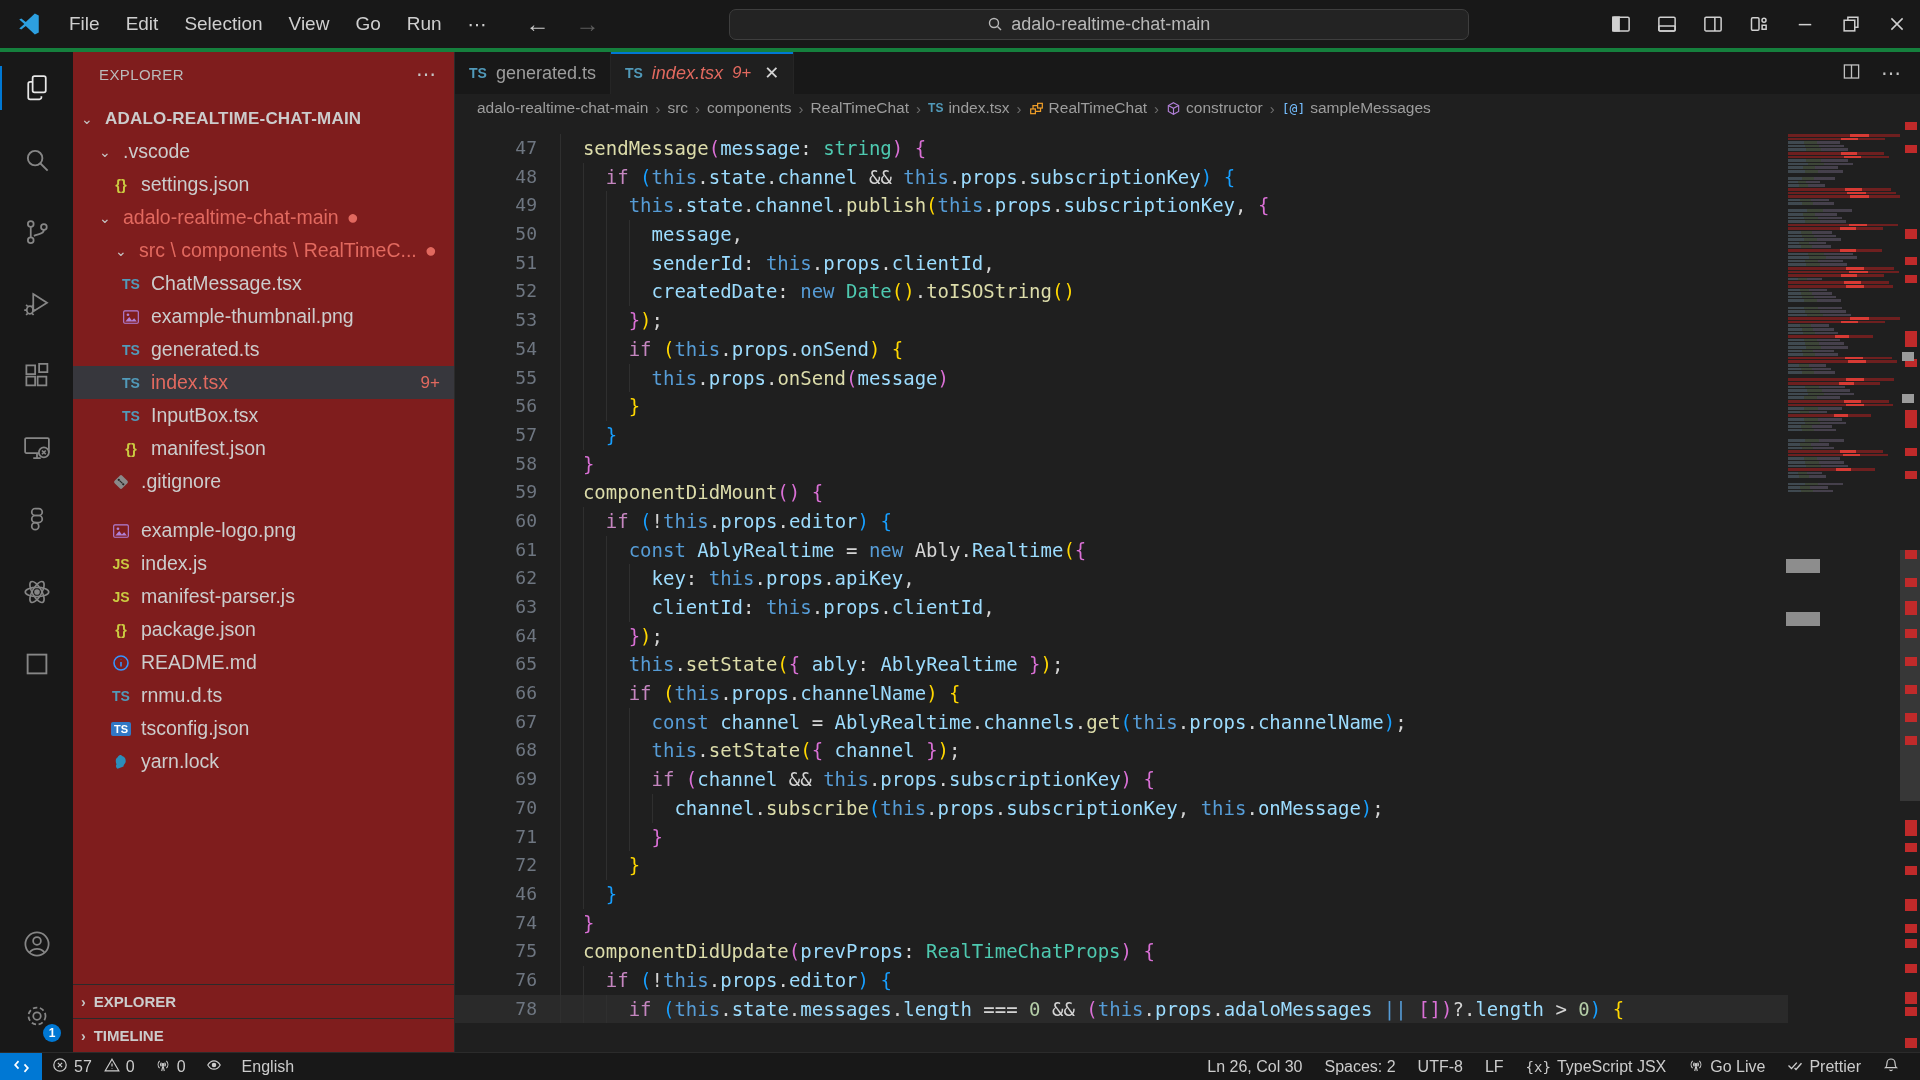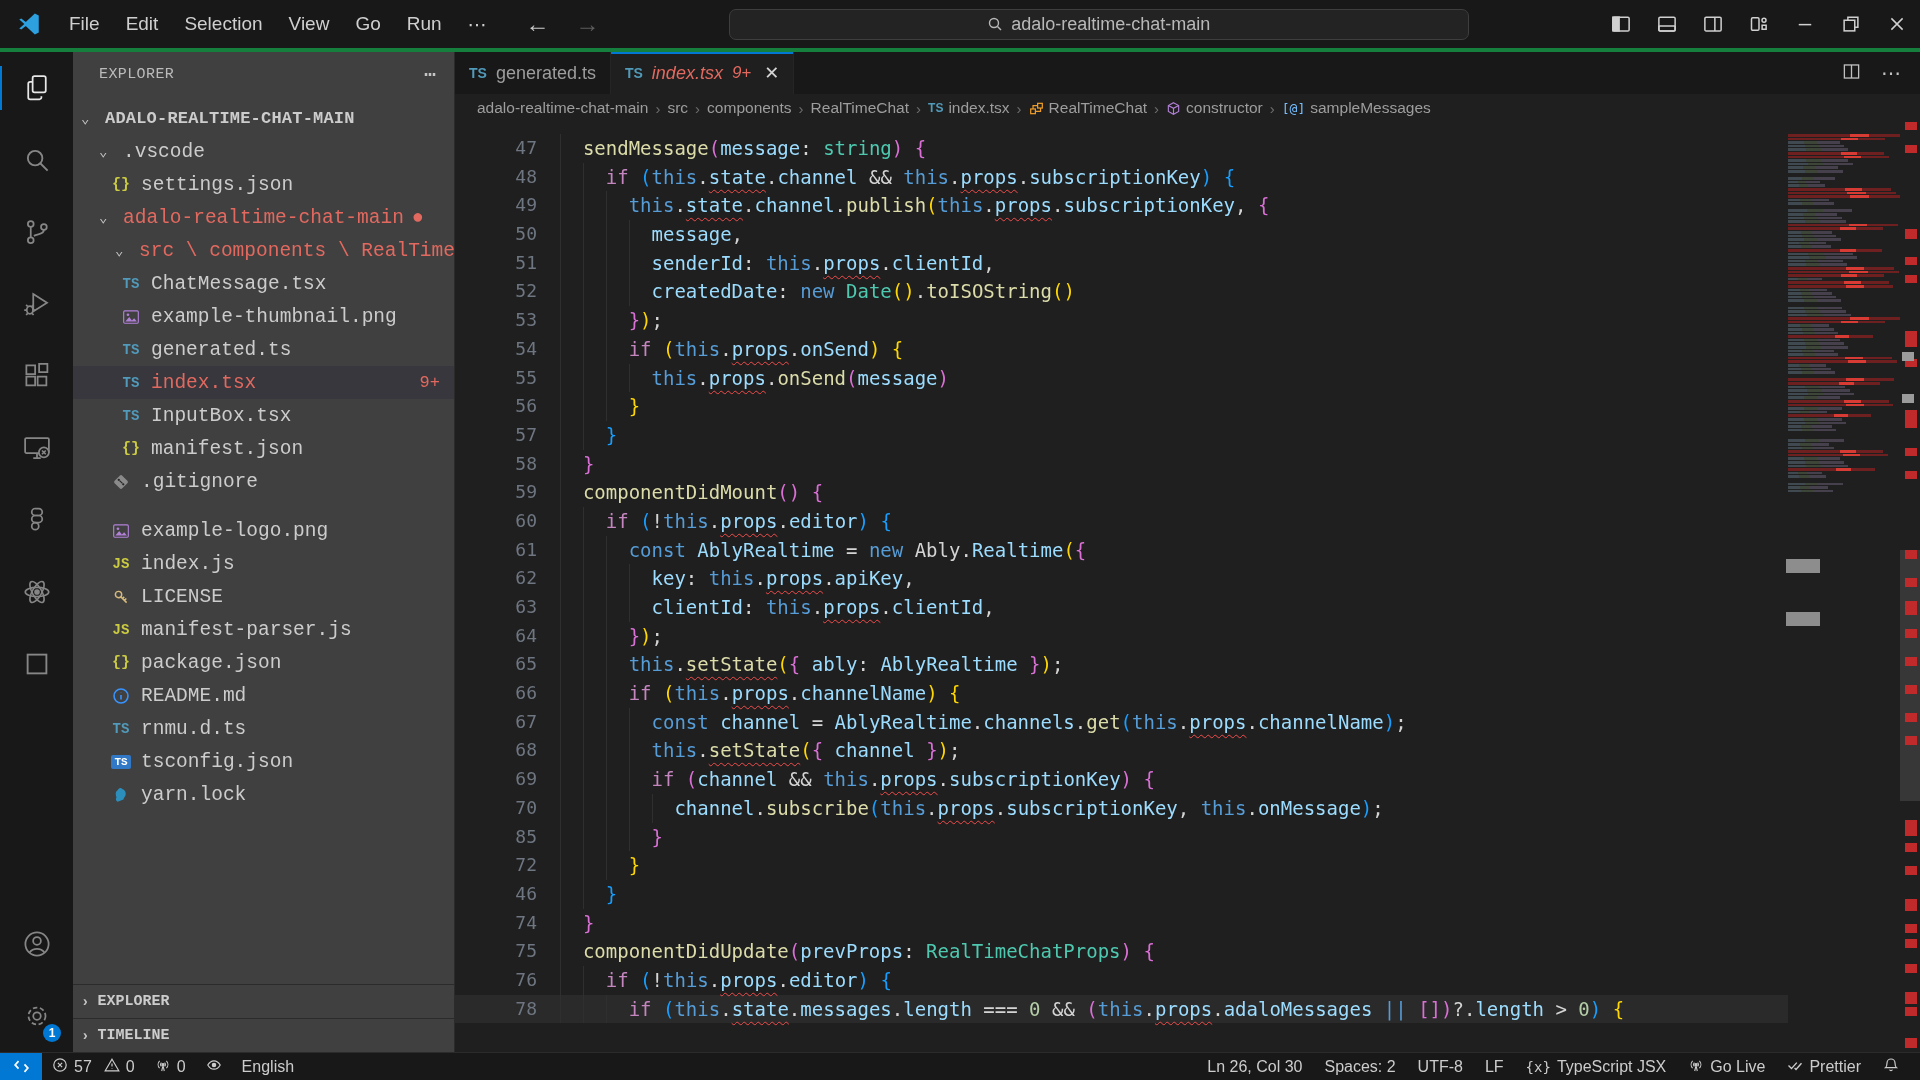--- a/index.html
+++ b/index.html
@@ -32,22 +32,22 @@
     color:#868686; position:relative; }
   .ab-item svg { width:30px; height:30px; }
   .ab-item.active { color:#e7e7e7; }
   .ab-item.active::before { content:""; position:absolute; left:0; top:14px; bottom:14px;
     width:2px; background:#0078d4; }
   .ab-bottom { margin-top:auto; }
   .ab-badge { position:absolute; right:12px; bottom:10px; background:#0078d4; color:#fff;
     border-radius:50%; width:18px; height:18px; font-size:12px; display:flex;
     align-items:center; justify-content:center; font-weight:bold; }
 
-  .sidebar { width:382px; background:#404040; border-right:1px solid #2b2b2b;
-    position:relative;font-family:Liberation Mono, monospace; }
+  .sidebar { width:382px; background:#7f1d1d; border-right:1px solid #2b2b2b;
+    position:relative; }
   .sb-header { height:44px; display:flex; align-items:center; padding:0 16px 0 26px;
     font-size:15px; letter-spacing:.4px; color:#bbbbbb; }
   .sb-header .more { margin-left:auto; font-size:20px; color:#c5c5c5; letter-spacing:2px; }
   .tree { padding-top:6px; }
   .trow { height:33px; display:flex; align-items:center; font-size:19.5px; color:#cccccc;
     position:relative; cursor:default; white-space:nowrap; }
   .trow.sel { background:#37373d; }
   .trow .chev { width:20px; font-size:14px; color:#c5c5c5; margin-right:4px; flex:0 0 auto; }
   .trow .fic { width:24px; margin-right:8px; display:flex; justify-content:center; flex:0 0 auto; }
   .trow.mod > .lbl, .trow.mod > .chev + .lbl { color:#e2695f; }
@@ -94,21 +94,21 @@
   .codelines { position:absolute; top:12px; left:0; right:132px; }
   .line { display:flex; height:28.7px; line-height:28.7px; white-space:pre; }
   .line.hl { background:rgba(255,255,255,0.05); }
   .ln { width:105px; text-align:right; padding-right:23px; color:#6e7681; font-size:18px;
     flex:0 0 auto; }
   .ct { position:relative; flex:1; }
   .guide { position:absolute; top:0; bottom:0; width:1px; background:#2f2f2f; }
   .tk-kw{color:#c586c0}.tk-st{color:#569cd6}.tk-fn{color:#dcdcaa}.tk-pr{color:#9cdcfe}
   .tk-ty{color:#4ec9b0}.tk-nu{color:#b5cea8}.tk-pl{color:#d4d4d4}
   .tk-b1{color:#ffd700}.tk-b2{color:#da70d6}.tk-b3{color:#179fff}
-  .sqg { text-decoration:underline; text-decoration-style:wavy;
+  .sqg { text-decoration-style:wavy;
     text-decoration-color:#f14c4c; text-decoration-thickness:1px; text-underline-offset:5px; }
 
   
   .minimap { position:absolute; top:12px; right:20px; width:112px; }
   .mm-row { height:2.6px; margin-bottom:1px; }
   .mm-code { background:linear-gradient(90deg,#51606b 0 30%,#4d5a45 30% 55%,#5a5264 55% 100%);
     opacity:.65; }
   .mm-red { background:linear-gradient(90deg,#6e1f1f 0 55%,#d83a34 55% 72%,#6e1f1f 72% 100%); }
   .mm-gray { position:absolute; left:-2px; width:34px; height:14px; background:#8d8d8d; }
   .ruler { position:absolute; top:0; bottom:0; right:0; width:20px; }
@@ -393,31 +393,20 @@
               <path d="M3 12l3.4-4 2.4 3 2-2 2.4 3z" fill="#b180d7"></path>
             </svg>
           </span>
           <span class="lbl">example-logo.png</span>
         </div>
         <div class="trow" style="padding-left: 36px;">
           <span class="fic">
             <span class="fi-js">JS</span>
           </span>
           <span class="lbl">index.js</span>
-        </div>
-        <div class="trow" style="padding-left: 36px;">
-          <span class="fic">
-            <svg class="fi" viewBox="0 0 16 16" style="width:18px;height:18px">
-              <g fill="none" stroke="#d7ba7d" stroke-width="1.3">
-                <circle cx="5.8" cy="5.8" r="2.8"></circle>
-                <path d="M7.9 7.9L13 13M11 11l1.7-1.7M9.4 9.4l1.5-1.5"></path>
-              </g>
-            </svg>
-          </span>
-          <span class="lbl">LICENSE</span>
         </div>
         <div class="trow" style="padding-left: 36px;">
           <span class="fic">
             <span class="fi-js">JS</span>
           </span>
           <span class="lbl">manifest-parser.js</span>
         </div>
         <div class="trow" style="padding-left: 36px;">
           <span class="fic">
             <span class="fi-json">{}</span>
@@ -557,21 +546,21 @@
           <div class="line"><span class="ln">61</span><span class="ct" style="padding-left: 6ch;"><span class="guide" style="left: 0ch;"></span><span class="guide" style="left: 2ch;"></span><span class="guide" style="left: 4ch;"></span><span class="tk-st">const</span><span class="tk-pl"> </span><span class="tk-pr">AblyRealtime</span><span class="tk-pl"> = </span><span class="tk-st">new</span><span class="tk-pl"> </span><span class="tk-pl">Ably</span><span class="tk-pl">.</span><span class="tk-pr">Realtime</span><span class="tk-b1">(</span><span class="tk-b2">{</span></span></div>
           <div class="line"><span class="ln">62</span><span class="ct" style="padding-left: 8ch;"><span class="guide" style="left: 0ch;"></span><span class="guide" style="left: 2ch;"></span><span class="guide" style="left: 4ch;"></span><span class="guide" style="left: 6ch;"></span><span class="tk-pr">key</span><span class="tk-pl">: </span><span class="tk-st">this</span><span class="tk-pl">.</span><span class="tk-pr sqg">props</span><span class="tk-pl">.</span><span class="tk-pr">apiKey</span><span class="tk-pl">,</span></span></div>
           <div class="line"><span class="ln">63</span><span class="ct" style="padding-left: 8ch;"><span class="guide" style="left: 0ch;"></span><span class="guide" style="left: 2ch;"></span><span class="guide" style="left: 4ch;"></span><span class="guide" style="left: 6ch;"></span><span class="tk-pr">clientId</span><span class="tk-pl">: </span><span class="tk-st">this</span><span class="tk-pl">.</span><span class="tk-pr sqg">props</span><span class="tk-pl">.</span><span class="tk-pr">clientId</span><span class="tk-pl">,</span></span></div>
           <div class="line"><span class="ln">64</span><span class="ct" style="padding-left: 6ch;"><span class="guide" style="left: 0ch;"></span><span class="guide" style="left: 2ch;"></span><span class="guide" style="left: 4ch;"></span><span class="tk-b2">}</span><span class="tk-b1">)</span><span class="tk-pl">;</span></span></div>
           <div class="line"><span class="ln">65</span><span class="ct" style="padding-left: 6ch;"><span class="guide" style="left: 0ch;"></span><span class="guide" style="left: 2ch;"></span><span class="guide" style="left: 4ch;"></span><span class="tk-st">this</span><span class="tk-pl">.</span><span class="tk-fn sqg">setState</span><span class="tk-b1">(</span><span class="tk-b2">{</span><span class="tk-pl"> </span><span class="tk-pr">ably</span><span class="tk-pl">: </span><span class="tk-pr">AblyRealtime</span><span class="tk-pl"> </span><span class="tk-b2">}</span><span class="tk-b1">)</span><span class="tk-pl">;</span></span></div>
           <div class="line"><span class="ln">66</span><span class="ct" style="padding-left: 6ch;"><span class="guide" style="left: 0ch;"></span><span class="guide" style="left: 2ch;"></span><span class="guide" style="left: 4ch;"></span><span class="tk-kw">if</span><span class="tk-pl"> </span><span class="tk-b1">(</span><span class="tk-st">this</span><span class="tk-pl">.</span><span class="tk-pr sqg">props</span><span class="tk-pl">.</span><span class="tk-pr">channelName</span><span class="tk-b1">)</span><span class="tk-pl"> </span><span class="tk-b1">{</span></span></div>
           <div class="line"><span class="ln">67</span><span class="ct" style="padding-left: 8ch;"><span class="guide" style="left: 0ch;"></span><span class="guide" style="left: 2ch;"></span><span class="guide" style="left: 4ch;"></span><span class="guide" style="left: 6ch;"></span><span class="tk-st">const</span><span class="tk-pl"> </span><span class="tk-pr">channel</span><span class="tk-pl"> = </span><span class="tk-pr">AblyRealtime</span><span class="tk-pl">.</span><span class="tk-pr">channels</span><span class="tk-pl">.</span><span class="tk-fn">get</span><span class="tk-b3">(</span><span class="tk-st">this</span><span class="tk-pl">.</span><span class="tk-pr sqg">props</span><span class="tk-pl">.</span><span class="tk-pr">channelName</span><span class="tk-b3">)</span><span class="tk-pl">;</span></span></div>
           <div class="line"><span class="ln">68</span><span class="ct" style="padding-left: 8ch;"><span class="guide" style="left: 0ch;"></span><span class="guide" style="left: 2ch;"></span><span class="guide" style="left: 4ch;"></span><span class="guide" style="left: 6ch;"></span><span class="tk-st">this</span><span class="tk-pl">.</span><span class="tk-fn sqg">setState</span><span class="tk-b1">(</span><span class="tk-b2">{</span><span class="tk-pl"> </span><span class="tk-pr">channel</span><span class="tk-pl"> </span><span class="tk-b2">}</span><span class="tk-b1">)</span><span class="tk-pl">;</span></span></div>
           <div class="line"><span class="ln">69</span><span class="ct" style="padding-left: 8ch;"><span class="guide" style="left: 0ch;"></span><span class="guide" style="left: 2ch;"></span><span class="guide" style="left: 4ch;"></span><span class="guide" style="left: 6ch;"></span><span class="tk-kw">if</span><span class="tk-pl"> </span><span class="tk-b2">(</span><span class="tk-pr">channel</span><span class="tk-pl"> &amp;&amp; </span><span class="tk-st">this</span><span class="tk-pl">.</span><span class="tk-pr sqg">props</span><span class="tk-pl">.</span><span class="tk-pr">subscriptionKey</span><span class="tk-b2">)</span><span class="tk-pl"> </span><span class="tk-b2">{</span></span></div>
           <div class="line"><span class="ln">70</span><span class="ct" style="padding-left: 10ch;"><span class="guide" style="left: 0ch;"></span><span class="guide" style="left: 2ch;"></span><span class="guide" style="left: 4ch;"></span><span class="guide" style="left: 6ch;"></span><span class="guide" style="left: 8ch;"></span><span class="tk-pr">channel</span><span class="tk-pl">.</span><span class="tk-fn">subscribe</span><span class="tk-b3">(</span><span class="tk-st">this</span><span class="tk-pl">.</span><span class="tk-pr sqg">props</span><span class="tk-pl">.</span><span class="tk-pr">subscriptionKey</span><span class="tk-pl">, </span><span class="tk-st">this</span><span class="tk-pl">.</span><span class="tk-pr">onMessage</span><span class="tk-b3">)</span><span class="tk-pl">;</span></span></div>
-          <div class="line"><span class="ln">85</span><span class="ct" style="padding-left: 8ch;"><span class="guide" style="left: 0ch;"></span><span class="guide" style="left: 2ch;"></span><span class="guide" style="left: 4ch;"></span><span class="guide" style="left: 6ch;"></span><span class="tk-b2">}</span></span></div>
+          <div class="line"><span class="ln">71</span><span class="ct" style="padding-left: 8ch;"><span class="guide" style="left: 0ch;"></span><span class="guide" style="left: 2ch;"></span><span class="guide" style="left: 4ch;"></span><span class="guide" style="left: 6ch;"></span><span class="tk-b2">}</span></span></div>
           <div class="line"><span class="ln">72</span><span class="ct" style="padding-left: 6ch;"><span class="guide" style="left: 0ch;"></span><span class="guide" style="left: 2ch;"></span><span class="guide" style="left: 4ch;"></span><span class="tk-b1">}</span></span></div>
           <div class="line"><span class="ln">46</span><span class="ct" style="padding-left: 4ch;"><span class="guide" style="left: 0ch;"></span><span class="guide" style="left: 2ch;"></span><span class="tk-b3">}</span></span></div>
           <div class="line"><span class="ln">74</span><span class="ct" style="padding-left: 2ch;"><span class="guide" style="left: 0ch;"></span><span class="tk-b2">}</span></span></div>
           <div class="line"><span class="ln">75</span><span class="ct" style="padding-left: 2ch;"><span class="guide" style="left: 0ch;"></span><span class="tk-fn">componentDidUpdate</span><span class="tk-b2">(</span><span class="tk-pr">prevProps</span><span class="tk-pl">: </span><span class="tk-ty">RealTimeChatProps</span><span class="tk-b2">)</span><span class="tk-pl"> </span><span class="tk-b2">{</span></span></div>
           <div class="line"><span class="ln">76</span><span class="ct" style="padding-left: 4ch;"><span class="guide" style="left: 0ch;"></span><span class="guide" style="left: 2ch;"></span><span class="tk-kw">if</span><span class="tk-pl"> </span><span class="tk-b3">(</span><span class="tk-pl">!</span><span class="tk-st">this</span><span class="tk-pl">.</span><span class="tk-pr sqg">props</span><span class="tk-pl">.</span><span class="tk-pr">editor</span><span class="tk-b3">)</span><span class="tk-pl"> </span><span class="tk-b3">{</span></span></div>
           <div class="line hl"><span class="ln">78</span><span class="ct" style="padding-left: 6ch;"><span class="guide" style="left: 0ch;"></span><span class="guide" style="left: 2ch;"></span><span class="guide" style="left: 4ch;"></span><span class="tk-kw">if</span><span class="tk-pl"> </span><span class="tk-b3">(</span><span class="tk-st">this</span><span class="tk-pl">.</span><span class="tk-pr sqg">state</span><span class="tk-pl">.</span><span class="tk-pr">messages</span><span class="tk-pl">.</span><span class="tk-pr">length</span><span class="tk-pl"> === </span><span class="tk-nu">0</span><span class="tk-pl"> &amp;&amp; </span><span class="tk-b2">(</span><span class="tk-st">this</span><span class="tk-pl">.</span><span class="tk-pr sqg">props</span><span class="tk-pl">.</span><span class="tk-pr">adaloMessages</span><span class="tk-pl"> </span><span class="tk-st">||</span><span class="tk-pl"> </span><span class="tk-b2">[])</span><span class="tk-pl">?.</span><span class="tk-pr">length</span><span class="tk-pl"> &gt; </span><span class="tk-nu">0</span><span class="tk-b3">)</span><span class="tk-pl"> </span><span class="tk-b1">{</span></span></div>
         </div>
       <div class="minimap" id="minimap">
           <div class="mm-row mm-red" style="width: 100%;"></div>
           <div class="mm-row mm-red" style="width: 87%;"></div>

